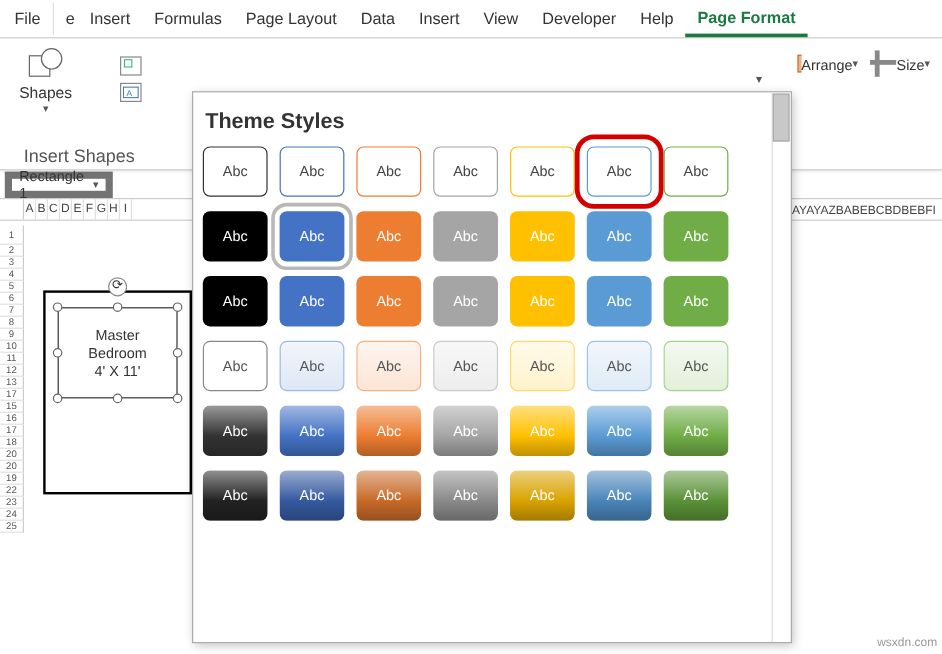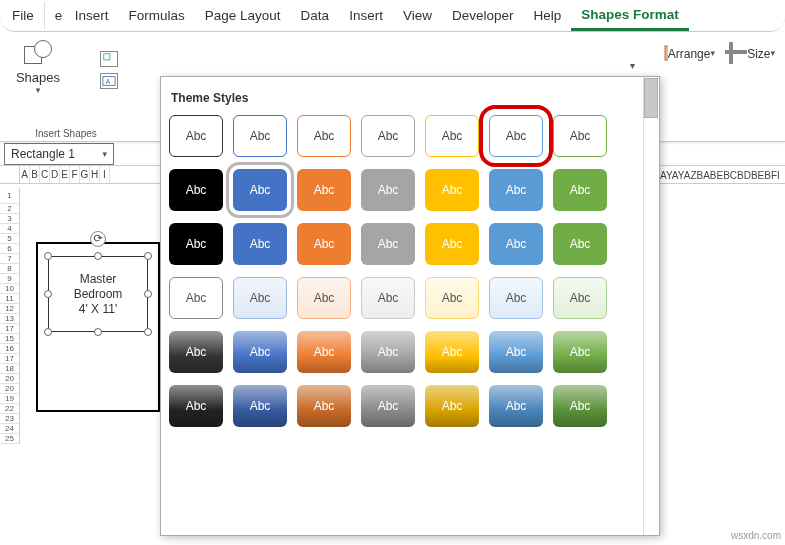--- a/index.html
+++ b/index.html
@@ -1,44 +1,44 @@
 <!DOCTYPE html>
 <html><head>
 <meta charset="utf-8">
 <style>
 * { box-sizing: border-box; margin: 0; padding: 0; font-family: "Segoe UI", sans-serif; }
 body { background: #fff; width: 785px; height: 545px; overflow: hidden; position: relative; font-size: 13px; color: #333; }
 
 
-.tabs { display: flex; align-items: center; height: 32px; border-bottom: 1px solid #ccc; padding-left: 2px; gap: 0; border-radius: 15px; }
+.tabs { display: flex; align-items: center; height: 32px; border-bottom: 1px solid #ccc; padding-left: 2px; gap: 0; }
 .tab { padding: 6px 10px; cursor: pointer; color: #333; font-size: 13.5px; }
 .tab.active { color: #1a7a3f; border-bottom: 3px solid #1a7a3f; font-weight: 600; }
 .tab.partial { width: 18px; overflow: hidden; white-space: nowrap; border-left: 1px solid #ddd;}
 
 
 .ribbon { display: flex; align-items: flex-start; height: 110px; border-bottom: 1px solid #ccc; box-shadow: 0 1px 3px rgba(0,0,0,0.1); padding: 4px 4px 0 4px; position: relative; }
 .ribbon-group { display: flex; flex-direction: column; align-items: center; padding: 0 6px; height: 100%; }
-.ribbon-group-label { font-size: 10px; color: #555; margin-top: auto; margin-bottom: 2px; }
+.ribbon-group-label { font-size: 15px; color: #555; margin-top: auto; margin-bottom: 2px; }
 .shapes-btn { display: flex; flex-direction: column; align-items: center; width: 56px; cursor: pointer; }
 .shapes-icon { width: 28px; height: 28px; position: relative; margin: 4px 0 2px; }
 .shapes-icon .sq { position: absolute; width: 18px; height: 18px; background: #fff; border: 1.5px solid #666; top: 6px; left: 0; }
 .shapes-icon .ci { position: absolute; width: 18px; height: 18px; background: #fff; border: 1.5px solid #666; border-radius: 50%; top: 0; left: 10px; }
 .mini-icons { display: flex; flex-direction: column; gap: 6px; padding: 6px 4px; }
 .mini { width: 18px; height: 16px; border: 1px solid #888; cursor: pointer; display:flex; align-items:center; justify-content:center;}
 .mini svg { width:14px; height:14px; }
 
 .ribbon-right { margin-left: auto; display: flex; gap: 8px; padding-right: 6px; }
 .ribbon-btn { display: flex; flex-direction: row; align-items: center; width: 52px; cursor: pointer; padding-top: 4px; }
 .ribbon-btn .lbl { font-size: 12px; margin-top: 2px; }
 .chev { font-size: 9px; color: #555; }
 .ribbon-drop { position:absolute; right:150px; top:28px; font-size:10px; color:#555; cursor:pointer;}
 
 
 .namebox-row { display:flex; align-items:center; height:24px; border-bottom:1px solid #ccc; padding:2px 4px;}
-.namebox { display:flex; align-items:center; border:1px solid #737373; height:22px; width:110px; padding:0 6px; font-size:12px; cursor:pointer; justify-content:space-between;}
+.namebox { display:flex; align-items:center; border:6px solid #737373; height:22px; width:90px; padding:0 6px; font-size:12px; cursor:pointer; justify-content:space-between;}
 
 
 .colhead { display:flex; height:18px; border-bottom:1px solid #ccc; font-size:10px; color:#444;}
 .colhead .corner{ width:20px; border-right:1px solid #ccc;}
 .colhead .c{ width:10px; border-right:1px solid #e0e0e0; text-align:center; line-height:18px;}
 
 
 .sheet { position:absolute; left:0; top:188px; right:0; bottom:0; }
 .rowheads { position:absolute; left:0; top:0; width:20px; }
 .rh { height:10px; font-size:8px; text-align:center; border-bottom:1px solid #e0e0e0; border-right:1px solid #ccc; color:#555; line-height:10px;}
@@ -47,21 +47,21 @@
 
 .shape-sel { position:absolute; left:48px; top:68px; width:100px; height:76px; border:1.5px solid #333; background:#fff; display:flex; align-items:center; justify-content:center; text-align:center; font-size:12px; line-height:1.25;}
 .handle{ position:absolute; width:8px; height:8px; background:#fff; border:1px solid #666; border-radius:50%;}
 .h-tl{top:-5px;left:-5px;} .h-tr{top:-5px;right:-5px;} .h-bl{bottom:-5px;left:-5px;} .h-br{bottom:-5px;right:-5px;}
 .h-t{top:-5px;left:calc(50% - 4px);} .h-b{bottom:-5px;left:calc(50% - 4px);} .h-l{left:-5px;top:calc(50% - 4px);} .h-r{right:-5px;top:calc(50% - 4px);}
 .rot{ position:absolute; top:-26px; left:calc(50% - 8px); width:16px; height:16px; border:1px solid #888; border-radius:50%; background:#fff; display:flex; align-items:center; justify-content:center; font-size:11px;}
 .outer-rect{ position:absolute; left:36px; top:54px; width:124px; height:170px; border:2px solid #000;}
 
 
 .gallery { position:absolute; left:160px; top:76px; width:500px; height:460px; background:#fff; border:1px solid #aaa; box-shadow:2px 2px 8px rgba(0,0,0,0.25); z-index:50;}
-.gallery .title{ font-weight:700; font-size:12px; padding:14px 10px 10px; }
+.gallery .title{ font-weight:700; font-size:18px; padding:14px 10px 10px; }
 .gallery .scroll{ position:absolute; right:0; top:0; bottom:0; width:16px; border-left:1px solid #ddd;}
 .gallery .thumb{ position:absolute; right:1px; top:1px; width:14px; height:40px; background:#c8c8c8; border:1px solid #aaa;}
 .styles { padding:0 8px 8px; display:grid; grid-template-columns: repeat(7, 60px); gap:12px 4px;}
 .swatch { width:54px; height:42px; border-radius:6px; display:flex; align-items:center; justify-content:center; font-size:12px; cursor:pointer; }
 .swatch.outline{ background:#fff; border:1.5px solid; color:#444;}
 .swatch.solid{ color:#fff; border:none; }
 .swatch.grad{ color:#fff; border:none; background-image:linear-gradient(to bottom, rgba(255,255,255,0.35), rgba(0,0,0,0.25));}
 .swatch.light{ color:#555; border:1px solid; }
 .sel-red{ outline:4px solid #d40000; outline-offset:6px;}
 .sel-gray{ outline:3px solid #b8b8b8; outline-offset:4px;}
@@ -75,26 +75,26 @@
   <div class="tab">File</div>
   <div class="tab partial">e</div>
   <div class="tab">Insert</div>
   <div class="tab">Formulas</div>
   <div class="tab">Page Layout</div>
   <div class="tab">Data</div>
   <div class="tab">Insert</div>
   <div class="tab">View</div>
   <div class="tab">Developer</div>
   <div class="tab">Help</div>
-  <div class="tab active">Shapes Format</div>
+  <div class="tab active">Page Format</div>
 </div>
 
 <div class="ribbon">
   <div class="ribbon-group">
-    <div style="display:flex; align-items:flex-end;gap:30px;">
+    <div style="display:flex; align-items:center;gap:30px;">
       <div class="shapes-btn">
         <div class="shapes-icon">
             <div class="sq"></div>
             <div class="ci"></div>
           </div>
         <div class="lbl">Shapes</div>
         <div class="chev">▾</div>
       </div>
       <div class="mini-icons">
         <div class="mini">

